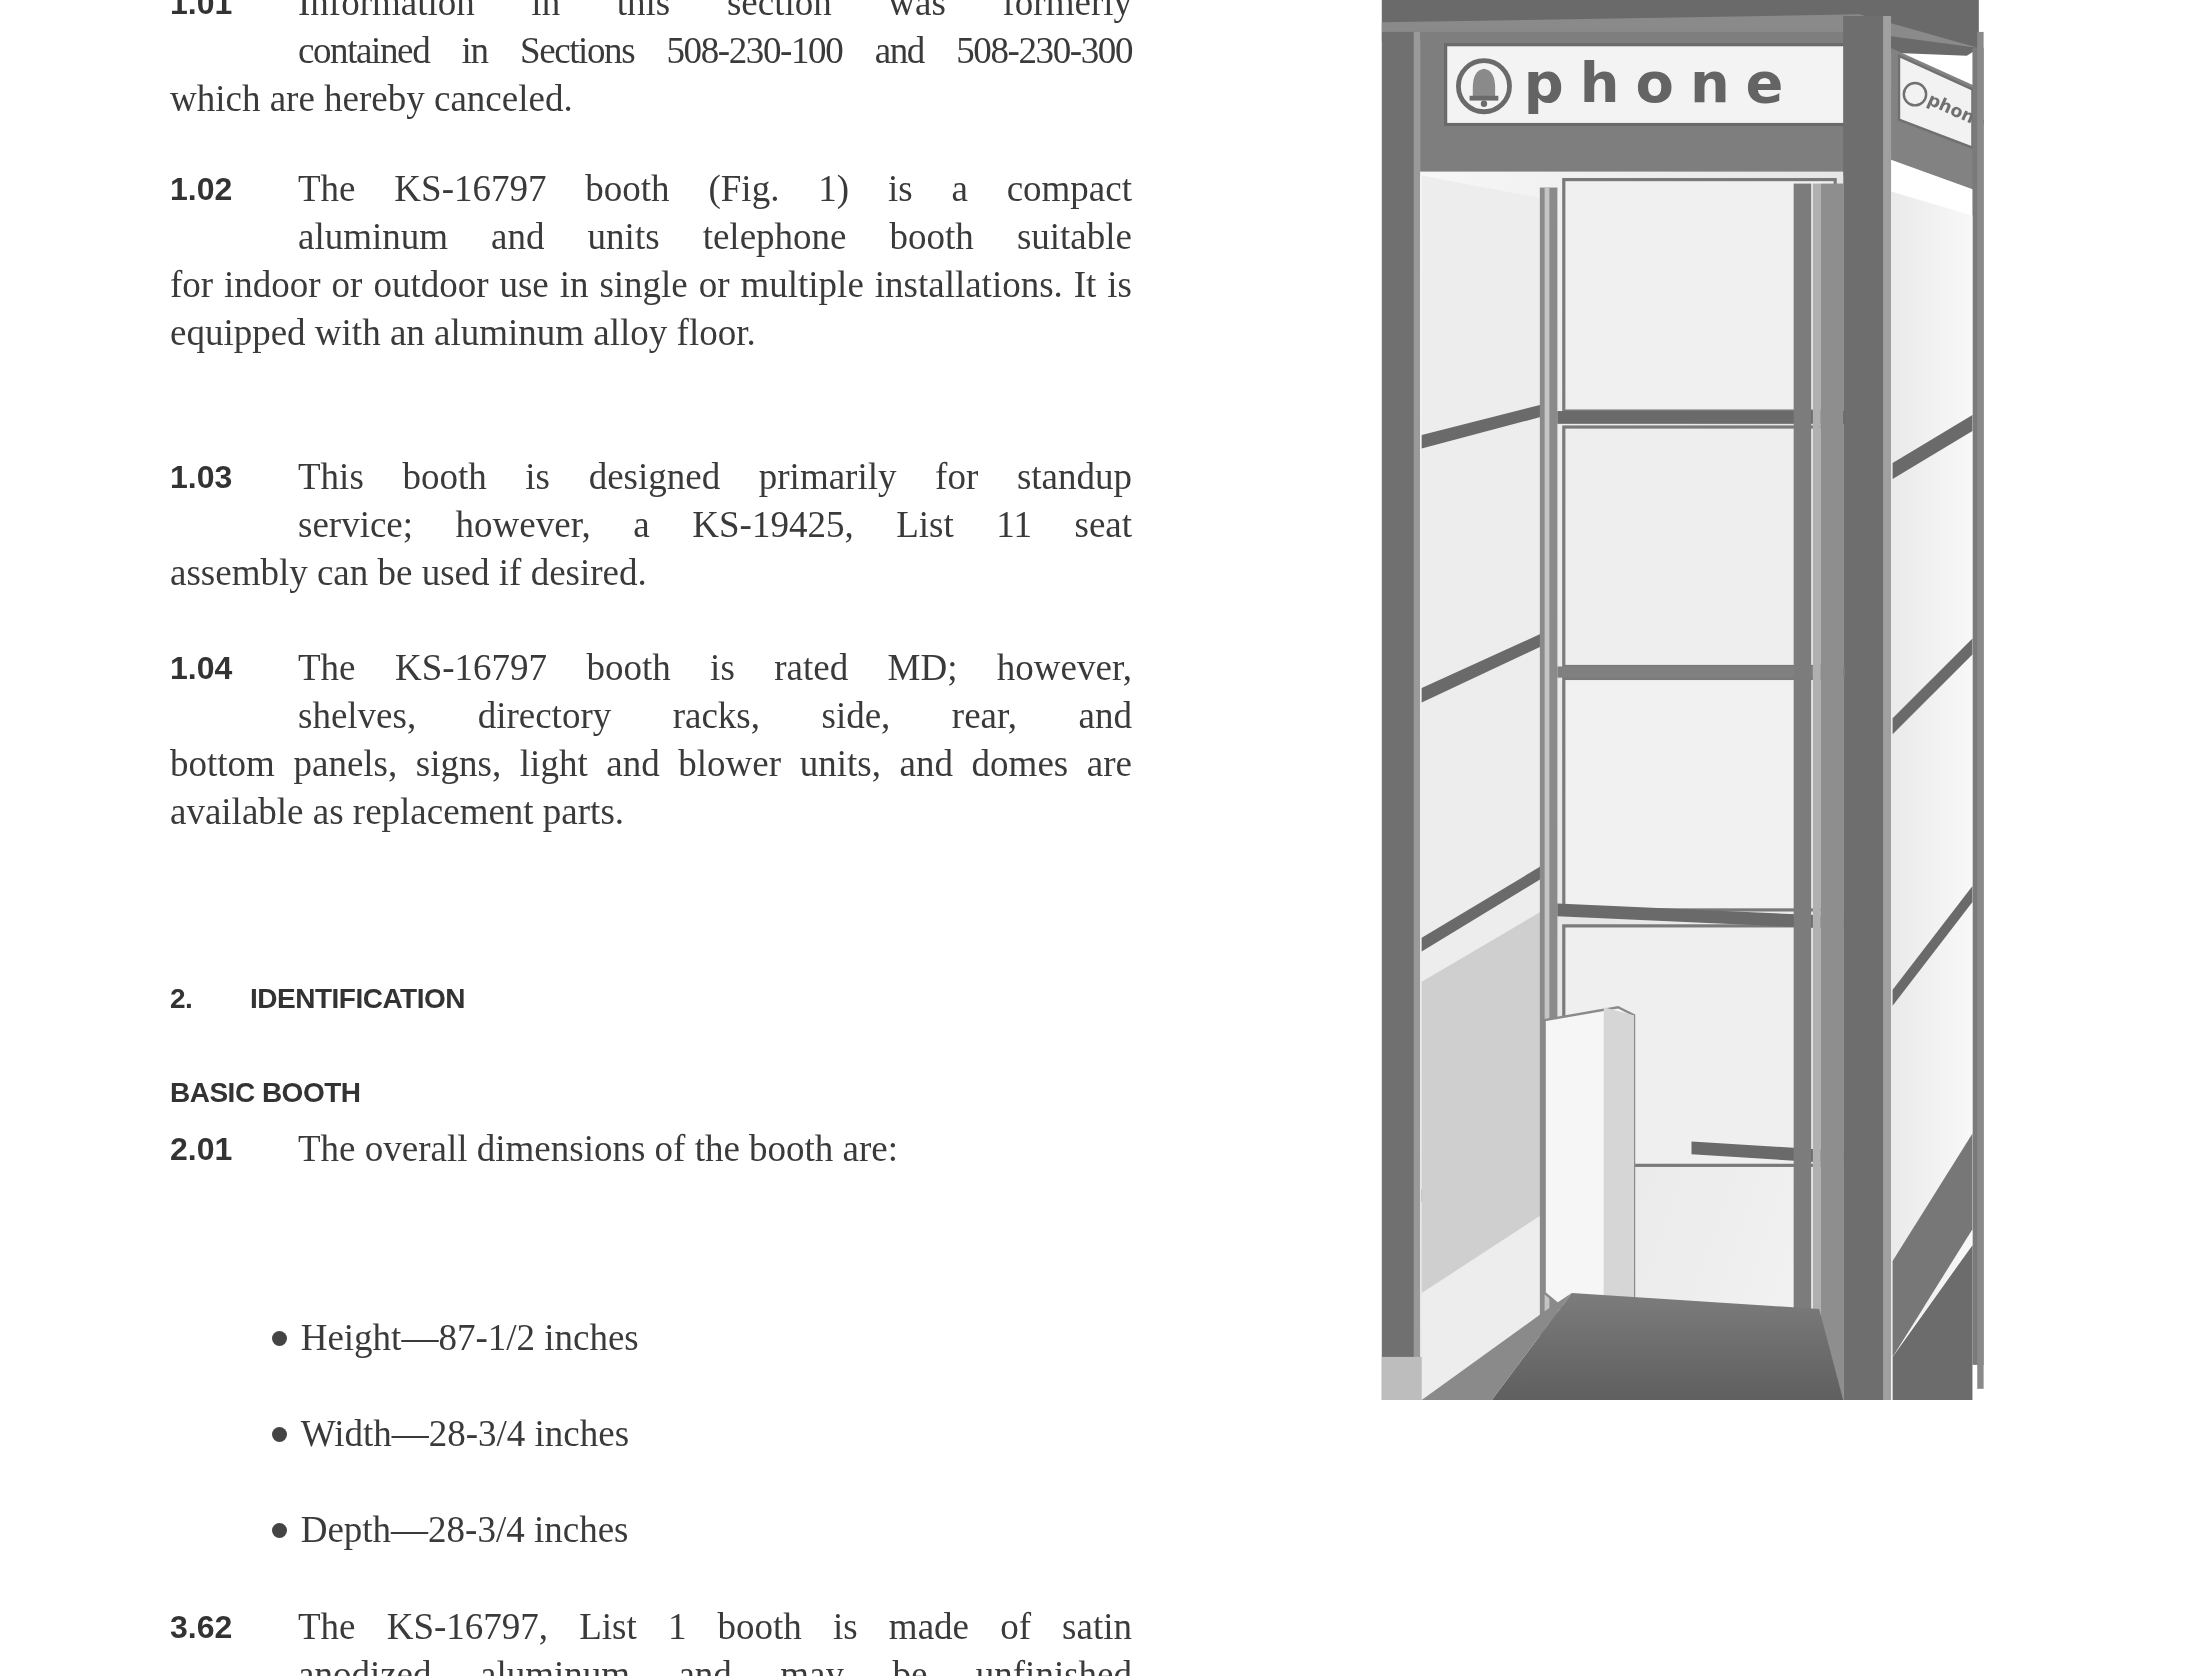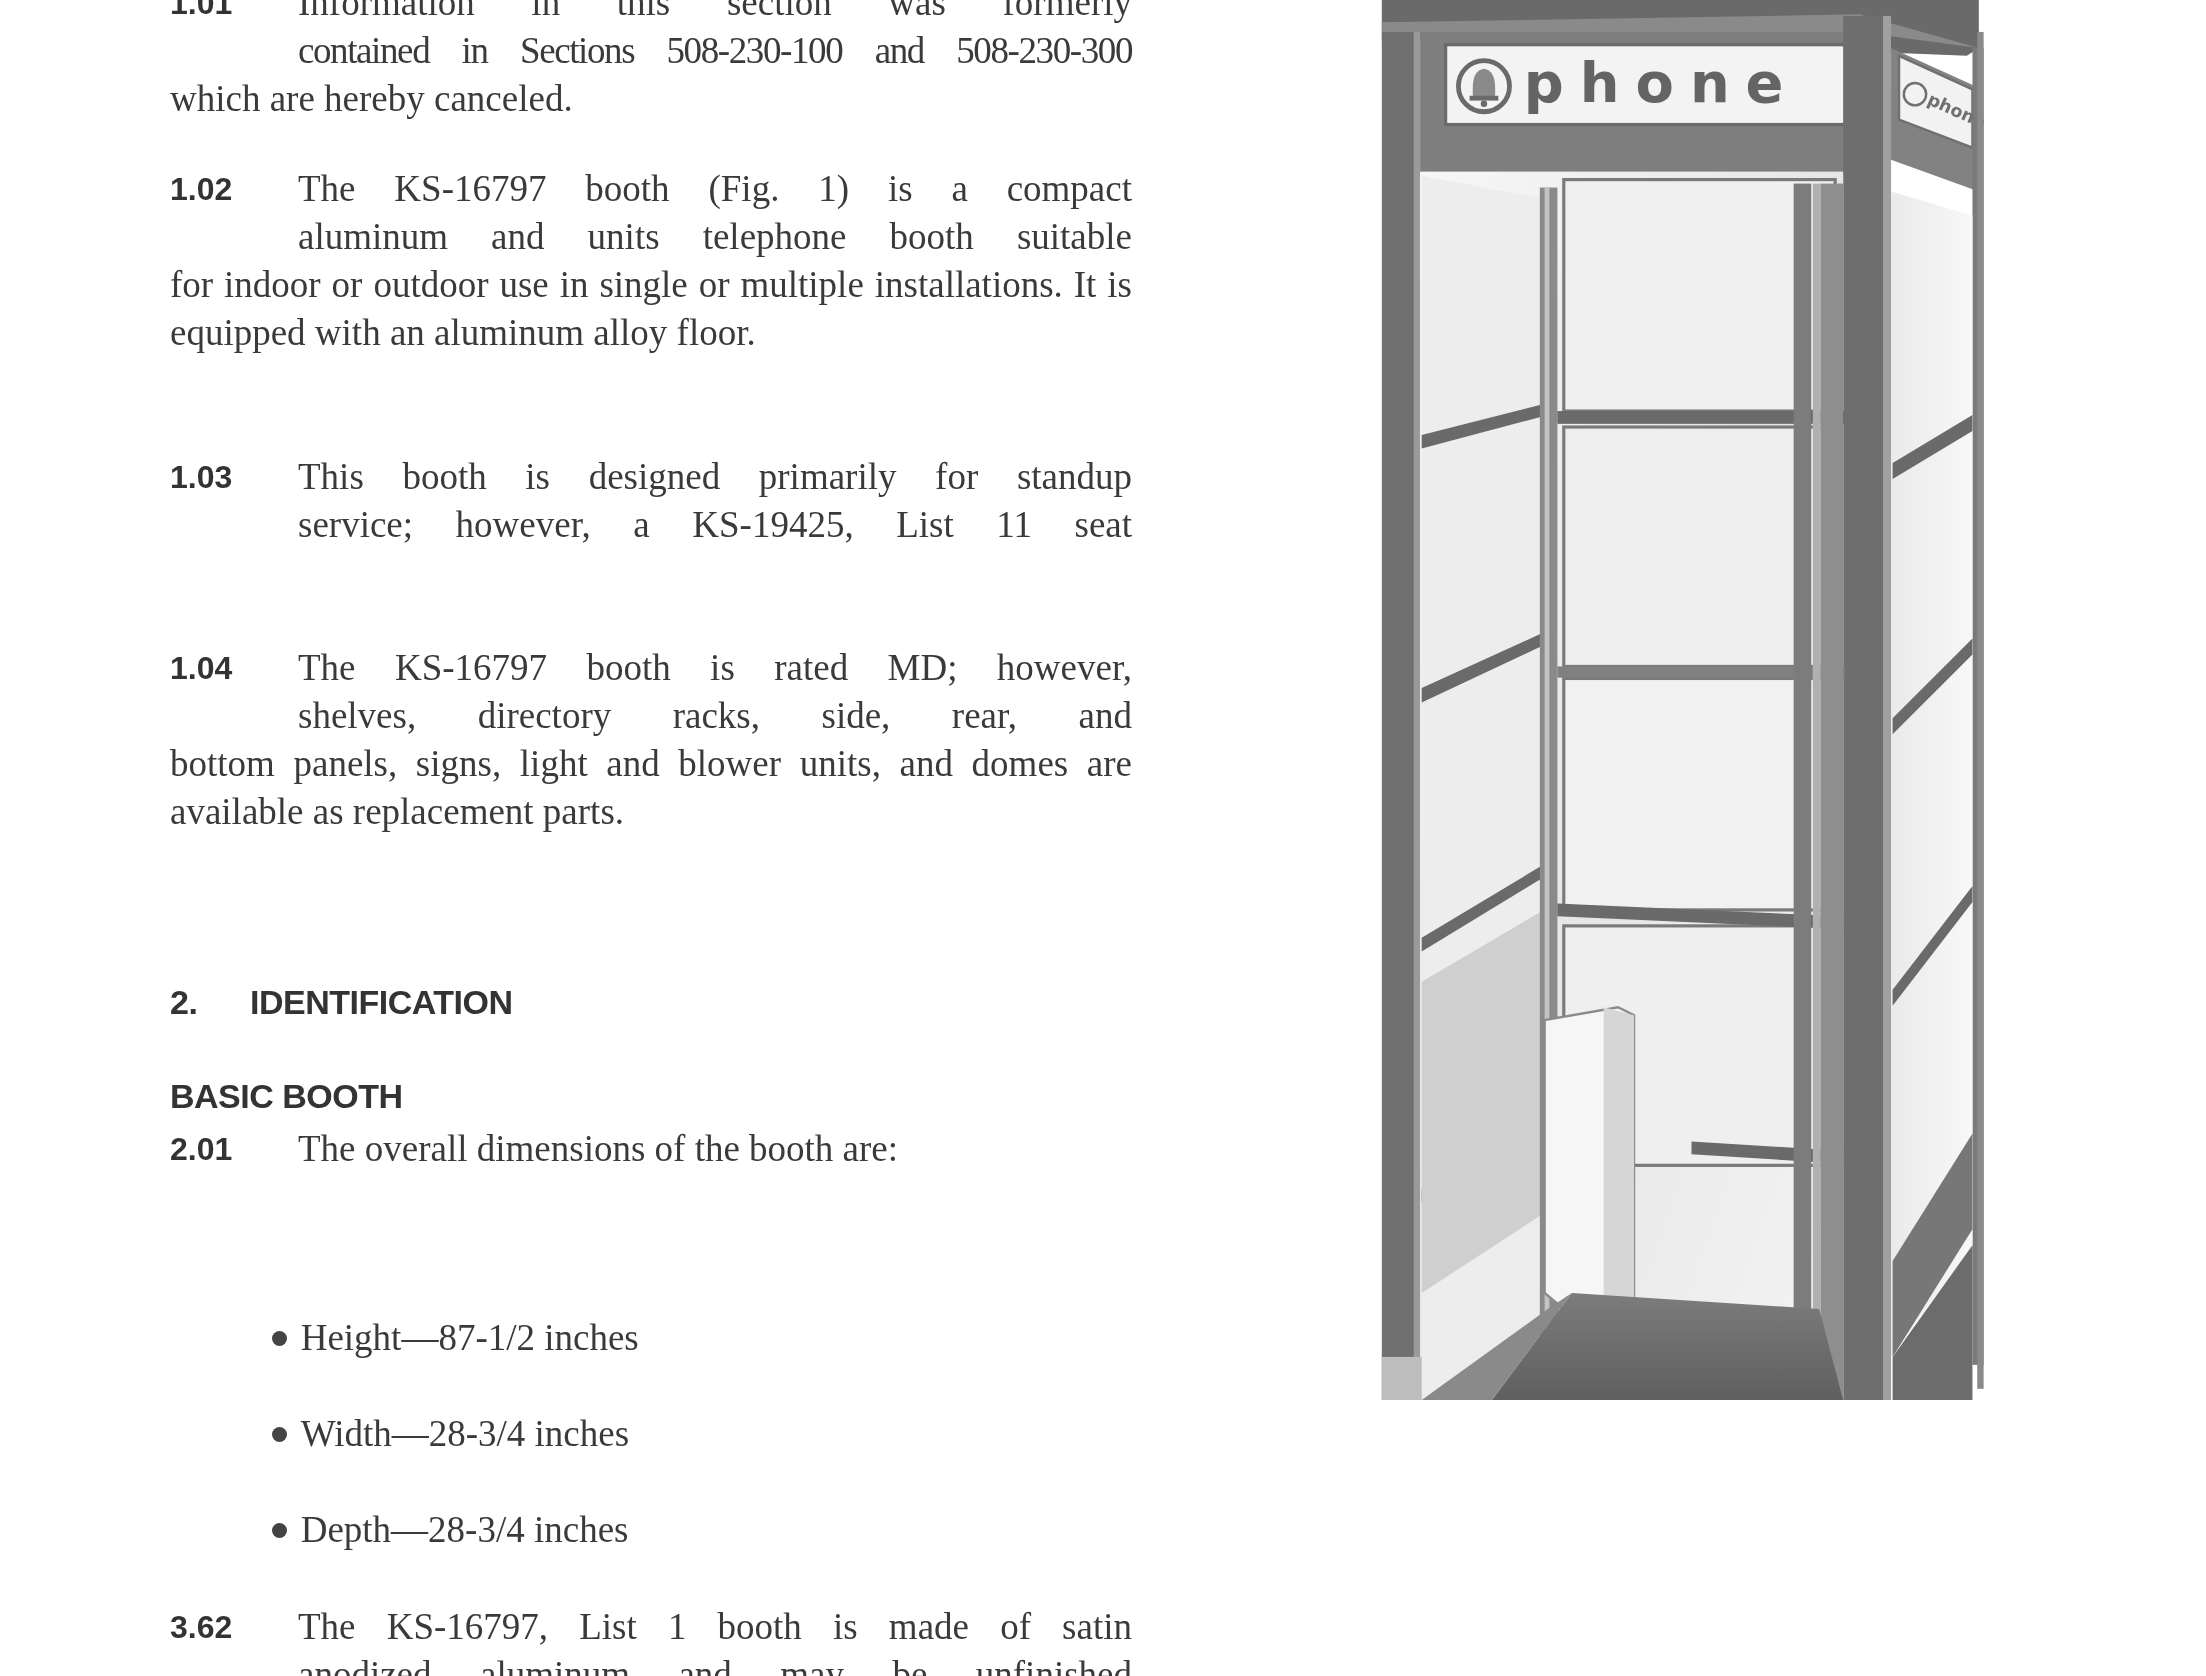--- a/index.html
+++ b/index.html
@@ -7,21 +7,21 @@
     width:2206px; height:1677px; overflow:hidden; position:relative;
     background:#ffffff; color:#3a3a3a;
     font-family:"Liberation Serif","DejaVu Serif",serif;
   }
   .col { position:absolute; left:170px; width:962px; top:0; }
   .para { position:absolute; left:0; width:962px; font-size:37px; line-height:48px; text-align:justify; }
   .para .num { position:absolute; left:0; top:0; font-family:"Liberation Sans","DejaVu Sans",sans-serif; font-weight:bold; font-size:32px; color:#333; }
   .para .first { display:block; padding-left:128px; text-align:justify; text-align-last:justify; }
   .para .first.short { text-align-last:left; }
   .para .rest { display:block; text-align:justify; }
-  .head { position:absolute; left:0; font-family:"Liberation Sans","DejaVu Sans",sans-serif; font-weight:bold; font-size:34px; color:#333; letter-spacing:-0.5px; }
+  .head { position:absolute; left:0; font-family:"Liberation Sans","DejaVu Sans",sans-serif; font-weight:bold; font-size:28px; color:#333; letter-spacing:-0.5px; }
   .head .hn { display:inline-block; width:80px; }
   .bullet { position:absolute; left:102px; font-size:37px; line-height:48px; }
   .bullet .dot { display:inline-block; width:15.3px; height:15.3px; border-radius:50%; background:#444; margin-right:13.4px; vertical-align:middle; position:relative; top:-2.9px; }
 
   
   .figure { position:absolute; left:1310px; top:0; width:755px; height:1400px; }
   .figure svg { width:100%; height:100%; display:block; }
   .sign-text { font-family:"DejaVu Sans","Liberation Sans",sans-serif; font-weight:bold; letter-spacing:20px; }
 </style>
 </head>
@@ -40,20 +40,21 @@
     <span class="num">1.02</span>
     <span class="first">The KS-16797 booth (Fig. 1) is a compact</span>
     <span class="first">aluminum and units telephone booth suitable</span>
     <span class="rest">for indoor or outdoor use in single or multiple installations.  It is equipped with an aluminum alloy floor.</span>
   </div>
 
   <div class="para" style="top:453px;">
     <span class="num">1.03</span>
     <span class="first">This booth is designed primarily for standup</span>
     <span class="first">service; however, a KS-19425, List 11 seat</span>
+    <span class="rest">assembly can be used if desired.</span>
   </div>
 
   <div class="para" style="top:644px;">
     <span class="num">1.04</span>
     <span class="first">The KS-16797 booth is rated MD; however,</span>
     <span class="first">shelves, directory racks, side, rear, and</span>
     <span class="rest">bottom panels, signs, light and blower units, and domes are available as replacement parts.</span>
   </div>
 
   <div class="head" style="top:983px;">

